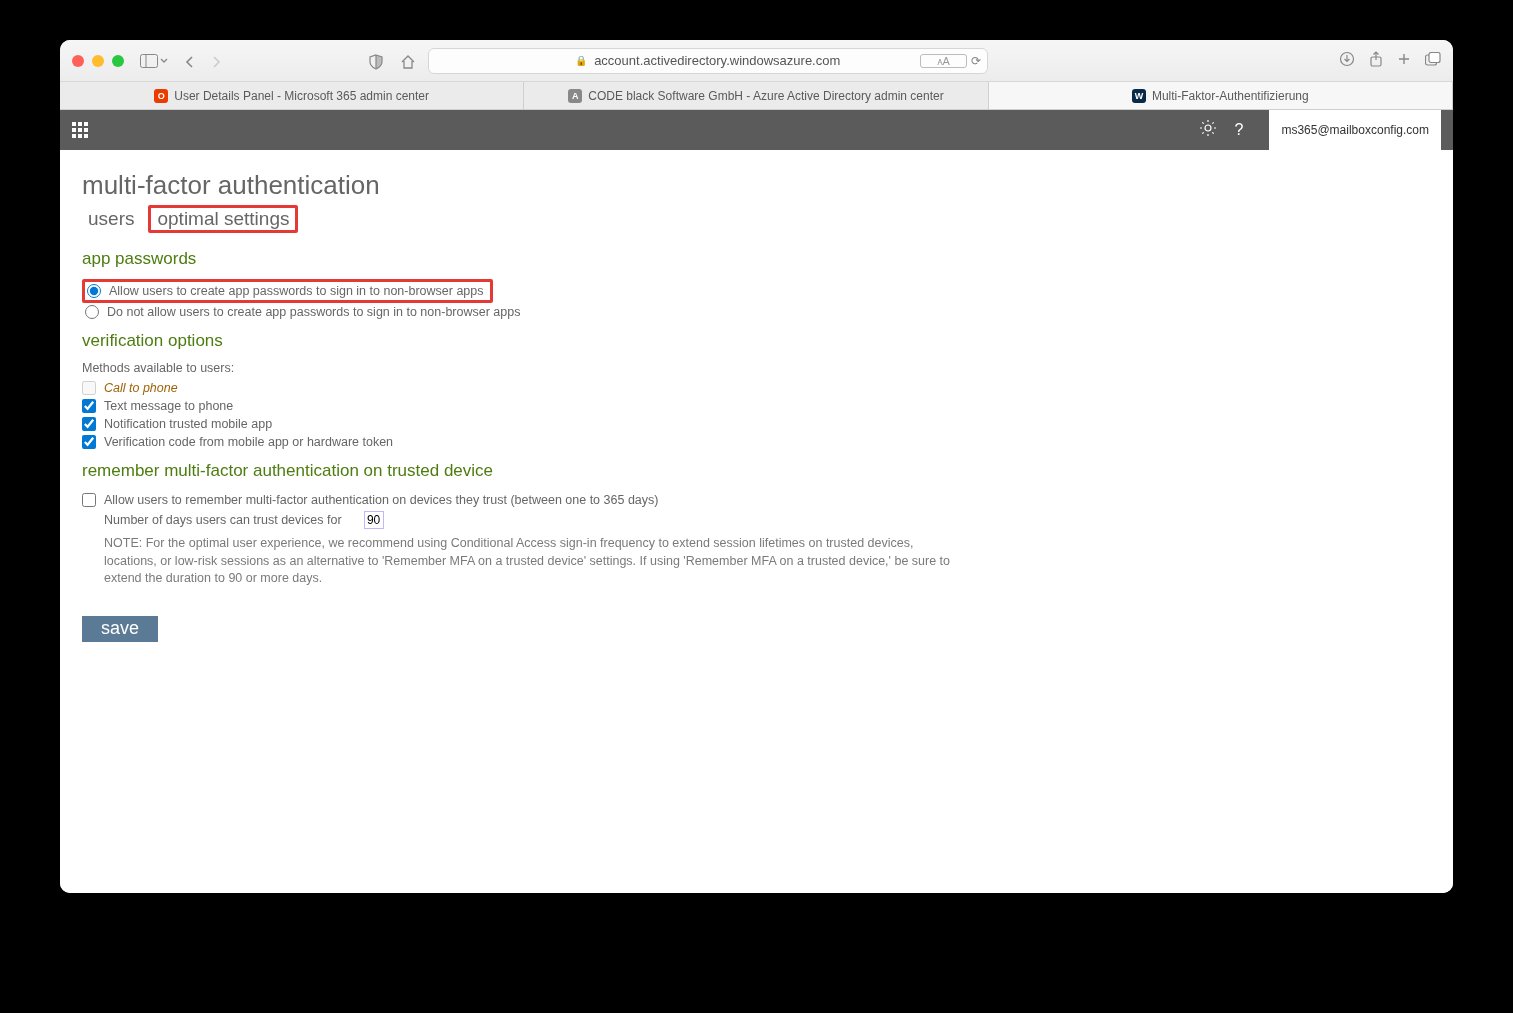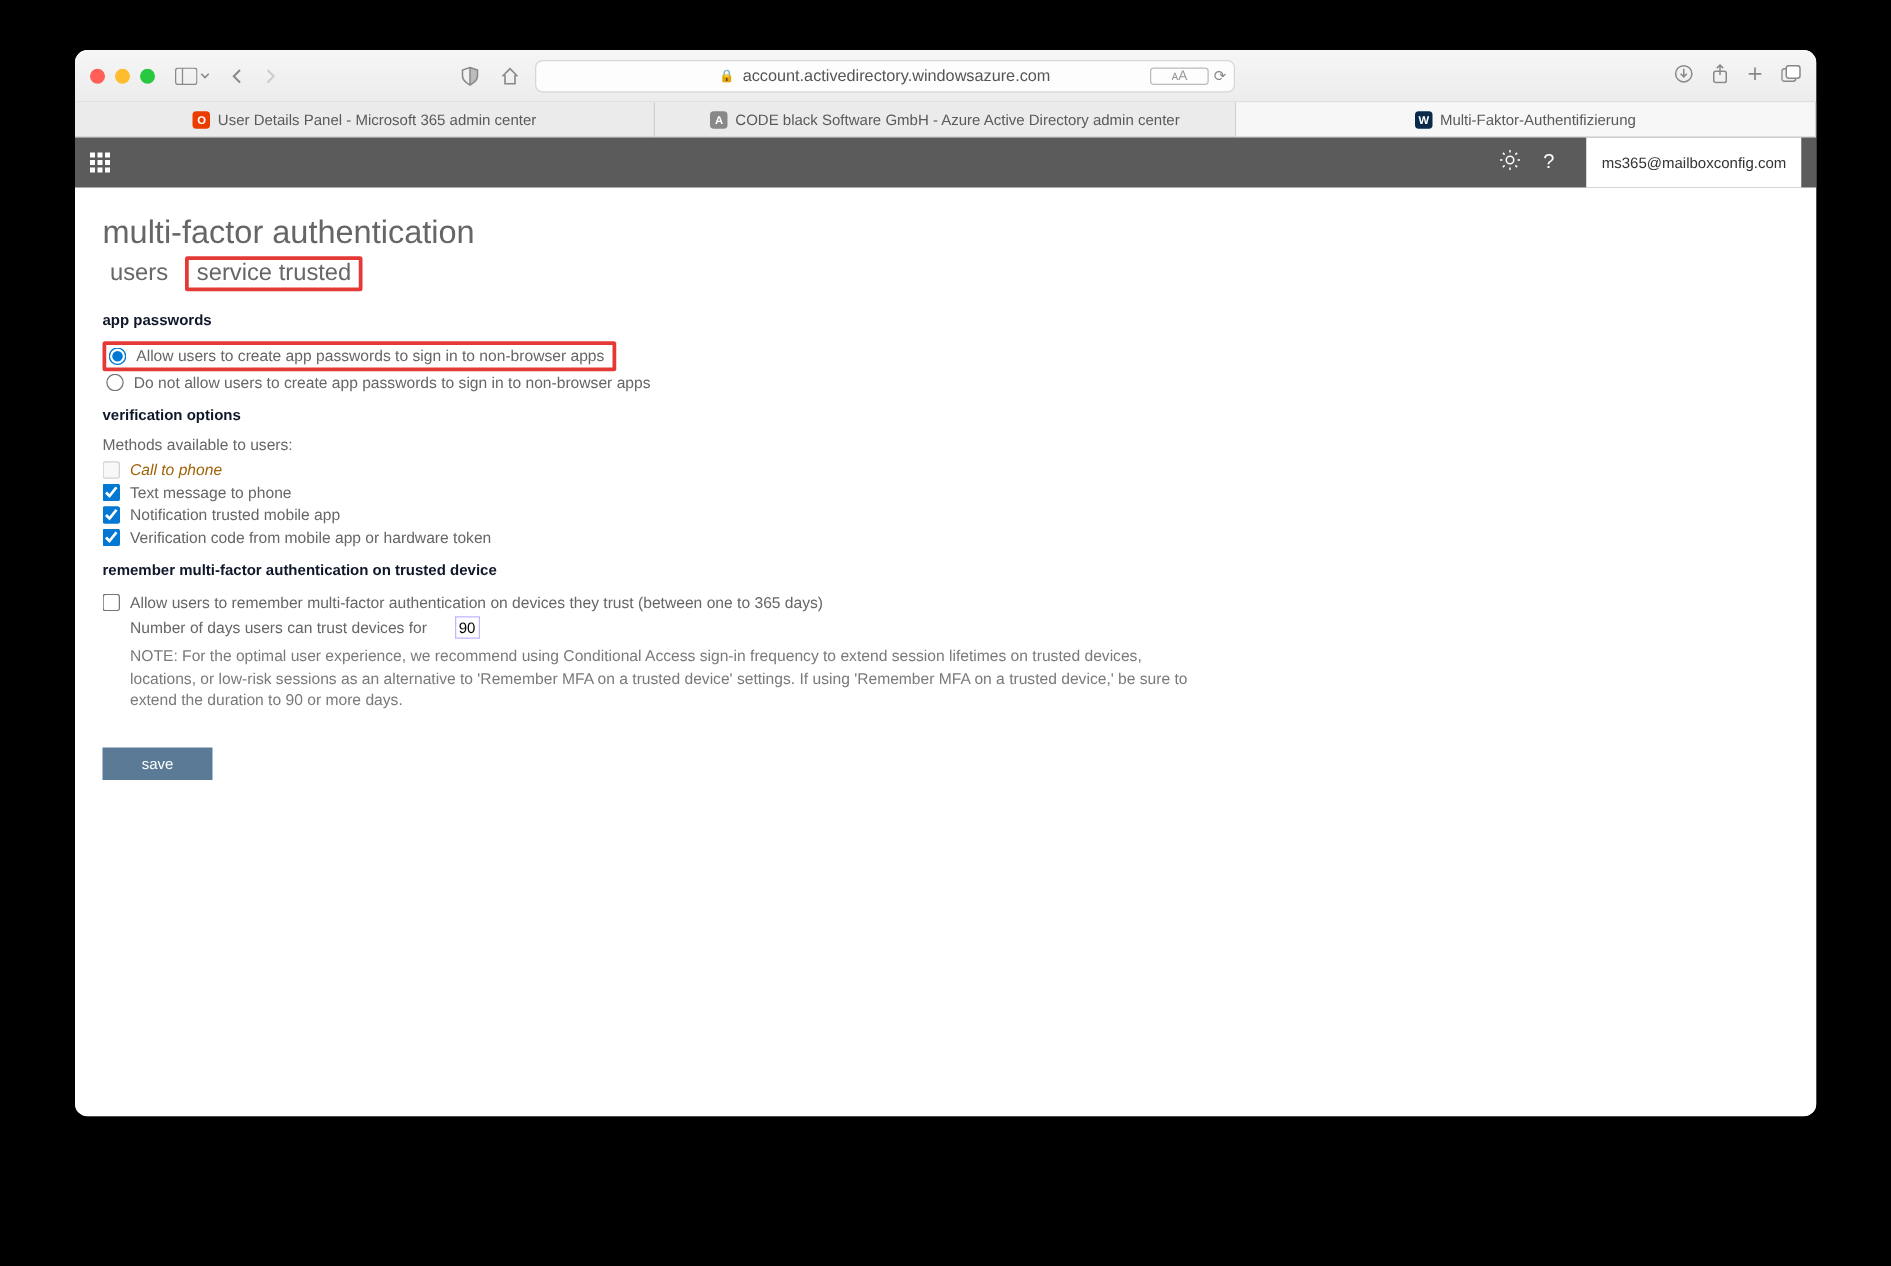--- a/index.html
+++ b/index.html
@@ -131,23 +131,23 @@
       align-items: center;
     }
     .tab-nav .tn { padding: 2px 6px; }
     .tab-nav .tn.active-box {
       border: 3px solid #e53935;
       border-radius: 2px;
       padding: 0 6px;
     }
 
     h2.section {
-      font-size: 12px;
-      font-weight: 700;
-      color: #0f172a;
+      font-size: 17px;
+      font-weight: 400;
+      color: #4d7c0f;
       margin-top: 10px;
       margin-bottom: 10px;
     }
     .field-label { font-size: 12.5px; color: #666; margin-bottom: 4px; }
 
     .radio-row, .check-row {
       display: flex;
       align-items: center;
       gap: 8px;
       font-size: 12.5px;
@@ -173,23 +173,23 @@
       text-align: center;
       margin-left: 2px;
     }
     .note-text { font-size: 12.5px; color: #7a7a7a; max-width: 850px; line-height: 1.4; margin-top: 4px; }
 
     .save-btn {
       margin-top: 28px;
       background: #5a7a95;
       color: #fff;
       border: none;
-      width: 88px;
+      width: 76px;
       height: 26px;
-      font-size: 12px;
+      font-size: 18px;
       cursor: pointer;
     }
 
     .mt6 { margin-top: 6px; }
     .mt10 { }
     .mt24 { margin-top: 24px; }
   </style>
 </head>
 <body>
 
@@ -291,21 +291,21 @@
           </svg></span>
       <span style="font-weight:300;">?</span>
       <div class="acct">ms365@mailboxconfig.com</div>
     </div>
   </div>
 
   <div class="page">
     <h1 class="page-title">multi-factor authentication</h1>
     <div class="tab-nav">
       <span class="tn">users</span>
-      <span class="tn active-box">service trusted</span>
+      <span class="tn active-box">optimal settings</span>
     </div>
 
     
     <h2 class="section">app passwords</h2>
     <div class="mt10">
       <div class="radio-row highlighted">
         <input type="radio" name="apppw" checked="" style="">
         <label>Allow users to create app passwords to sign in to non-browser apps</label>
       </div>
     </div>

